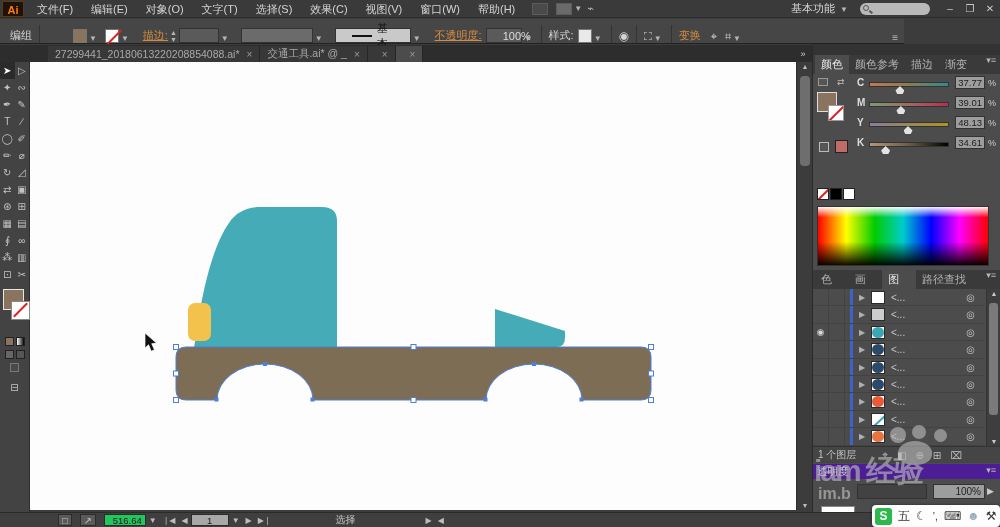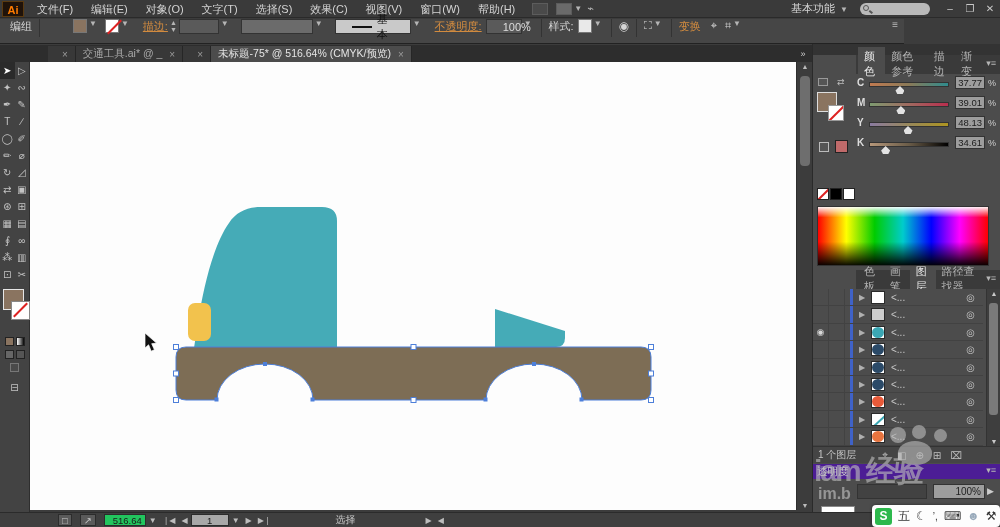--- a/index.html
+++ b/index.html
@@ -15,21 +15,21 @@
   #ai-logo { width:22px; height:16px; margin:1px 4px 1px 2px; background:#1f1209; color:#ff7c00; font-weight:bold; font-size:11px; text-align:center; line-height:16px; border:1px solid #5a3a10; }
   .menu-item { padding:0 9px; font-size:11px; color:#d4d4d4; line-height:18px; }
   .mb-icon { width:16px; height:12px; background:#4a4a4a; border:1px solid #5c5c5c; margin-left:8px; display:inline-block; }
   #workspace-switcher { margin-left:auto; color:#d4d4d4; font-size:11px; }
   #menu-search { width:70px; height:12px; background:#b9b9b9; border-radius:6px; margin:0 10px; position:relative; }
   #menu-search .mag { position:absolute; left:3px; top:2px; width:6px; height:6px; border:1.5px solid #555; border-radius:50%; }
   #menu-search .mag:after { content:""; position:absolute; left:5px; top:5px; width:4px; height:1.5px; background:#555; transform:rotate(40deg); }
   .winbtn { width:20px; color:#c9c9c9; font-size:10px; text-align:center; }
 
   
-  #optionsbar { left:0; top:19px; width:904px; height:25px; background:#464646; border-bottom:1px solid #222; display:flex; align-items:flex-start; font-size:11px; }
+  #optionsbar { left:0; top:19px; width:904px; height:25px; background:#464646; border-bottom:1px solid #222; display:flex; align-items:flex-end; font-size:11px; }
   .sw { width:14px; height:14px; border:1px solid #777; display:inline-block; vertical-align:middle; }
   .dd { color:#b5b5b5; font-size:8px; padding:0 2px; }
   .field { background:#5a5a5a; border:1px solid #333; height:15px; display:inline-flex; align-items:center; padding:0 16px; color:#ddd; }
   .vsep { width:1px; height:18px; background:#333; margin:0 7px; }
   .nofill { background:#fff; position:relative; }
   .nofill:after { content:""; position:absolute; left:-1px; top:6px; width:19px; height:2px; background:#d22; transform:rotate(-45deg); }
 
   
   #doctabs { left:0; top:45px; width:1000px; height:17px; background:#2d2d2d; display:flex; align-items:flex-end; }
   .doctab { height:16px; display:flex; align-items:center; padding:0 7px; font-size:10.5px; color:#a9a9a9; background:#383838; border-right:1px solid #262626; }
@@ -49,21 +49,21 @@
   .mini-sq { width:9px; height:9px; border:1px solid #222; }
   
   
   #canvas { left:30px; top:62px; width:766px; height:448px; background:#fdfdfd; }
   #vscroll { left:796px; top:62px; width:16px; height:448px; background:#3c3c3c; border-left:1px solid #2e2e2e; }
   #vscroll .thumb { position:absolute; left:3px; top:14px; width:10px; height:90px; background:#6e6e6e; border-radius:4px; }
   #collapse-btn { left:794px; top:47px; width:18px; height:14px; color:#cfcfcf; font-size:9px; text-align:center; line-height:14px; background:#2d2d2d; }
 
   
   #dock { left:812px; top:44px; width:188px; height:483px; background:#4c4c4c; border-left:1px solid #2a2a2a; }
-  .ptabbar { height:19px; background:#3a3a3a; display:flex; align-items:center; padding-left:2px;margin-left:43px; }
+  .ptabbar { height:19px; background:#3a3a3a; display:flex; align-items:flex-start; padding-left:2px; }
   .ptab { padding:2px 6px 3px; font-size:11px; color:#b2b2b2; }
   .ptab.active { background:#4c4c4c; color:#e8e8e8; }
   .pmenu { margin-left:auto; color:#b5b5b5; font-size:9px; padding:0 4px 3px; }
   .slider-row { position:relative; height:20px; display:flex; align-items:center; padding-left:42px; }
   .ch-label { position:absolute; left:44px; top:3px; font-size:10px; color:#ddd; font-weight:bold; }
   .track { position:absolute; left:56px; top:8px; width:80px; height:5px; border:1px solid #333; }
   .track .thumb { position:absolute; top:3px; width:9px; height:8px; background:#e3e3e3; clip-path:polygon(50% 0,100% 55%,80% 100%,20% 100%,0 55%); }
   .val-box { position:absolute; left:142px; top:2px; width:30px; height:13px; background:#9d9d9d; border:1px solid #333; color:#1c1c1c; font-size:9.5px; text-align:right; padding-right:2px; line-height:12px; }
   .pct-sign { position:absolute; left:175px; top:4px; font-size:9px; color:#cfcfcf; }
   .g-c { background:linear-gradient(to right,#c07a50,#8a7a58,#2f8b8d); }
@@ -183,31 +183,31 @@
     <span class="org">变换</span>
     <span class="txt" style="margin-left:10px;font-size:11px;">⌖</span>
     <span class="txt" style="margin-left:8px;font-size:11px;">⌗</span>
       <span class="dd">▼</span>
     <span style="margin-left:auto;margin-right:6px;color:#bbb;font-size:10px;">≡</span>
   </div>
 
   <div id="doctabs" class="abs">
     <div style="width:48px;"></div>
     <div class="doctab">
+        <span>27299441_20180613220208854088.ai*</span>
         <span class="x">×</span>
       </div>
     <div class="doctab">
         <span>交通工具.ai* @ _</span>
         <span class="x">×</span>
       </div>
     <div class="doctab">
         <span class="x">×</span>
       </div>
     <div class="doctab active">
-        <span>未标题-75* @ 516.64% (CMYK/预览)</span>
         <span class="x">×</span>
       </div>
   </div>
 
   <div id="toolbar" class="abs">
     <div id="toolbar-tools">
         <div class="toolrow">
           <div class="toolcell active">➤</div>
           <div class="toolcell">▷</div>
         </div>

